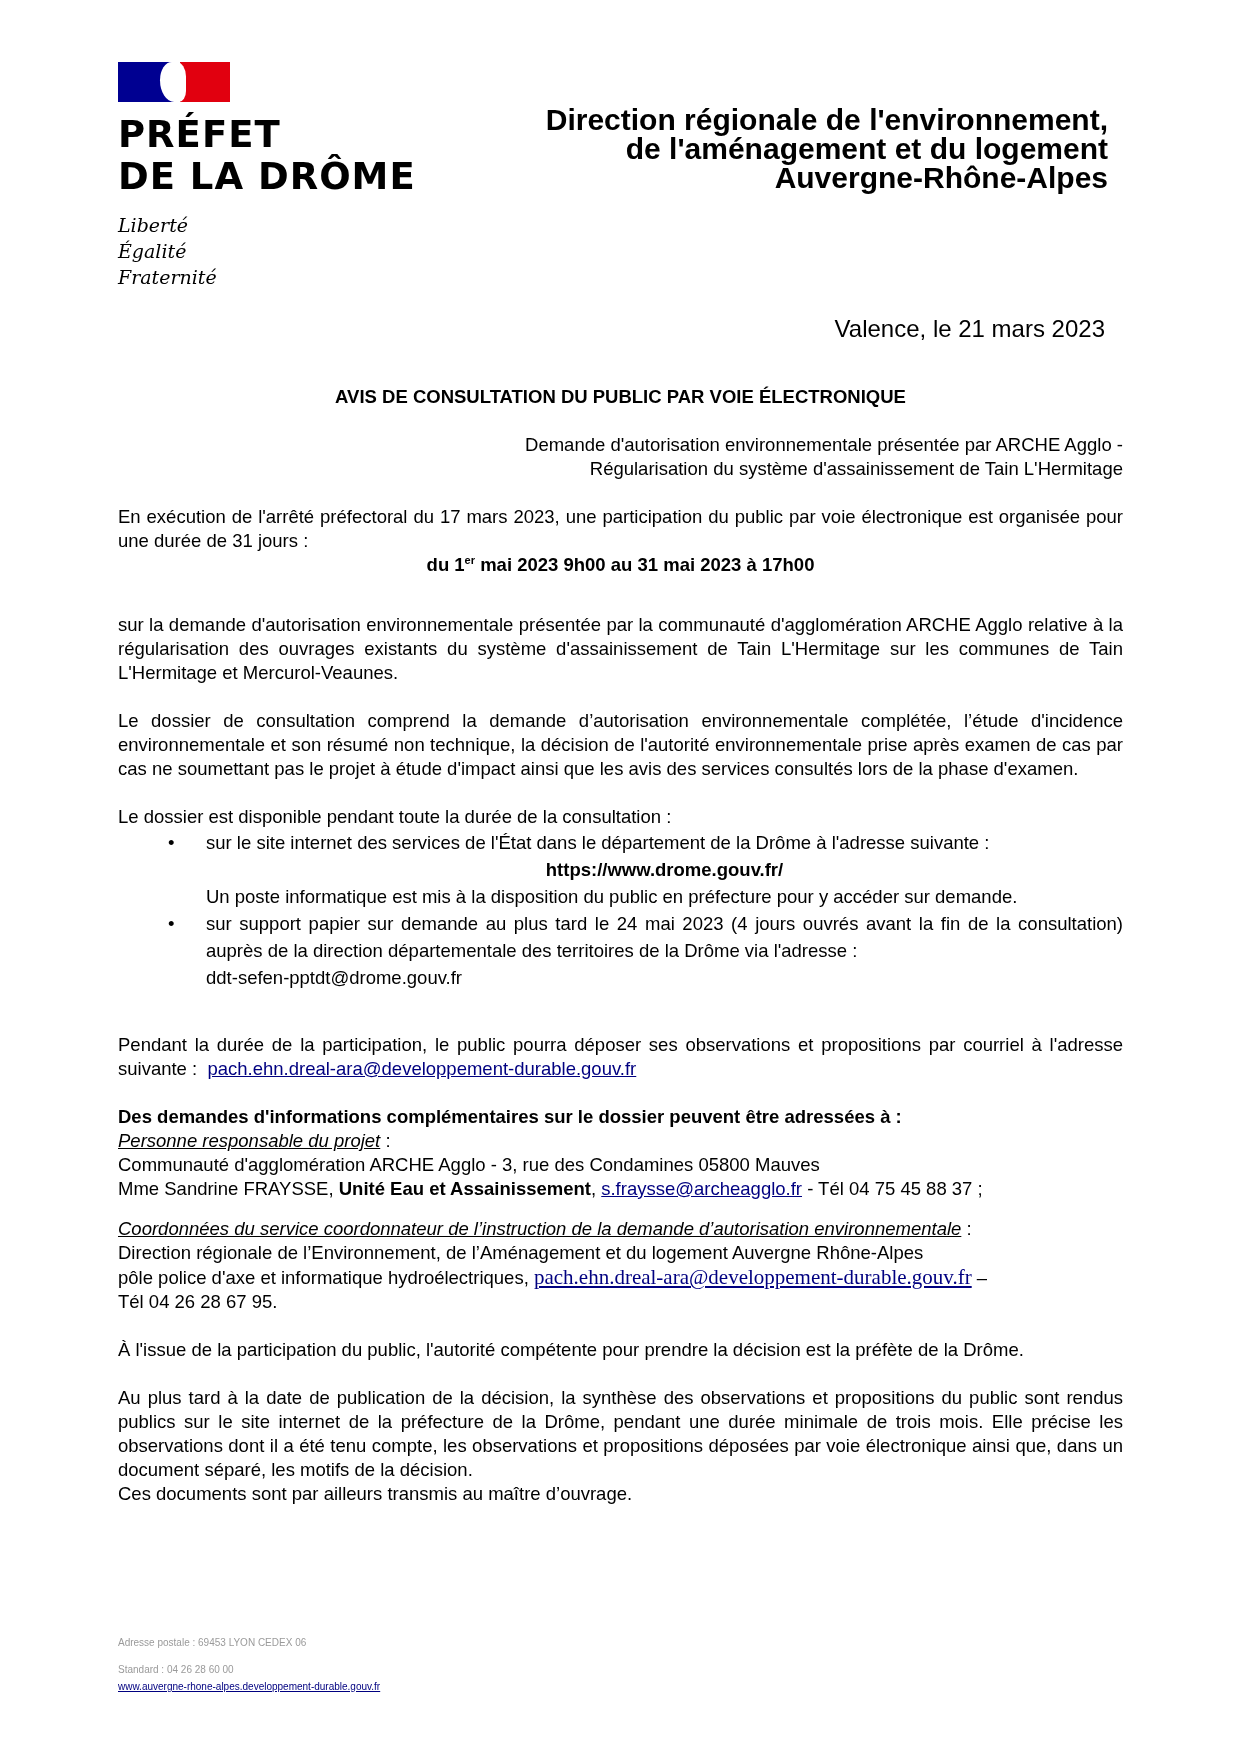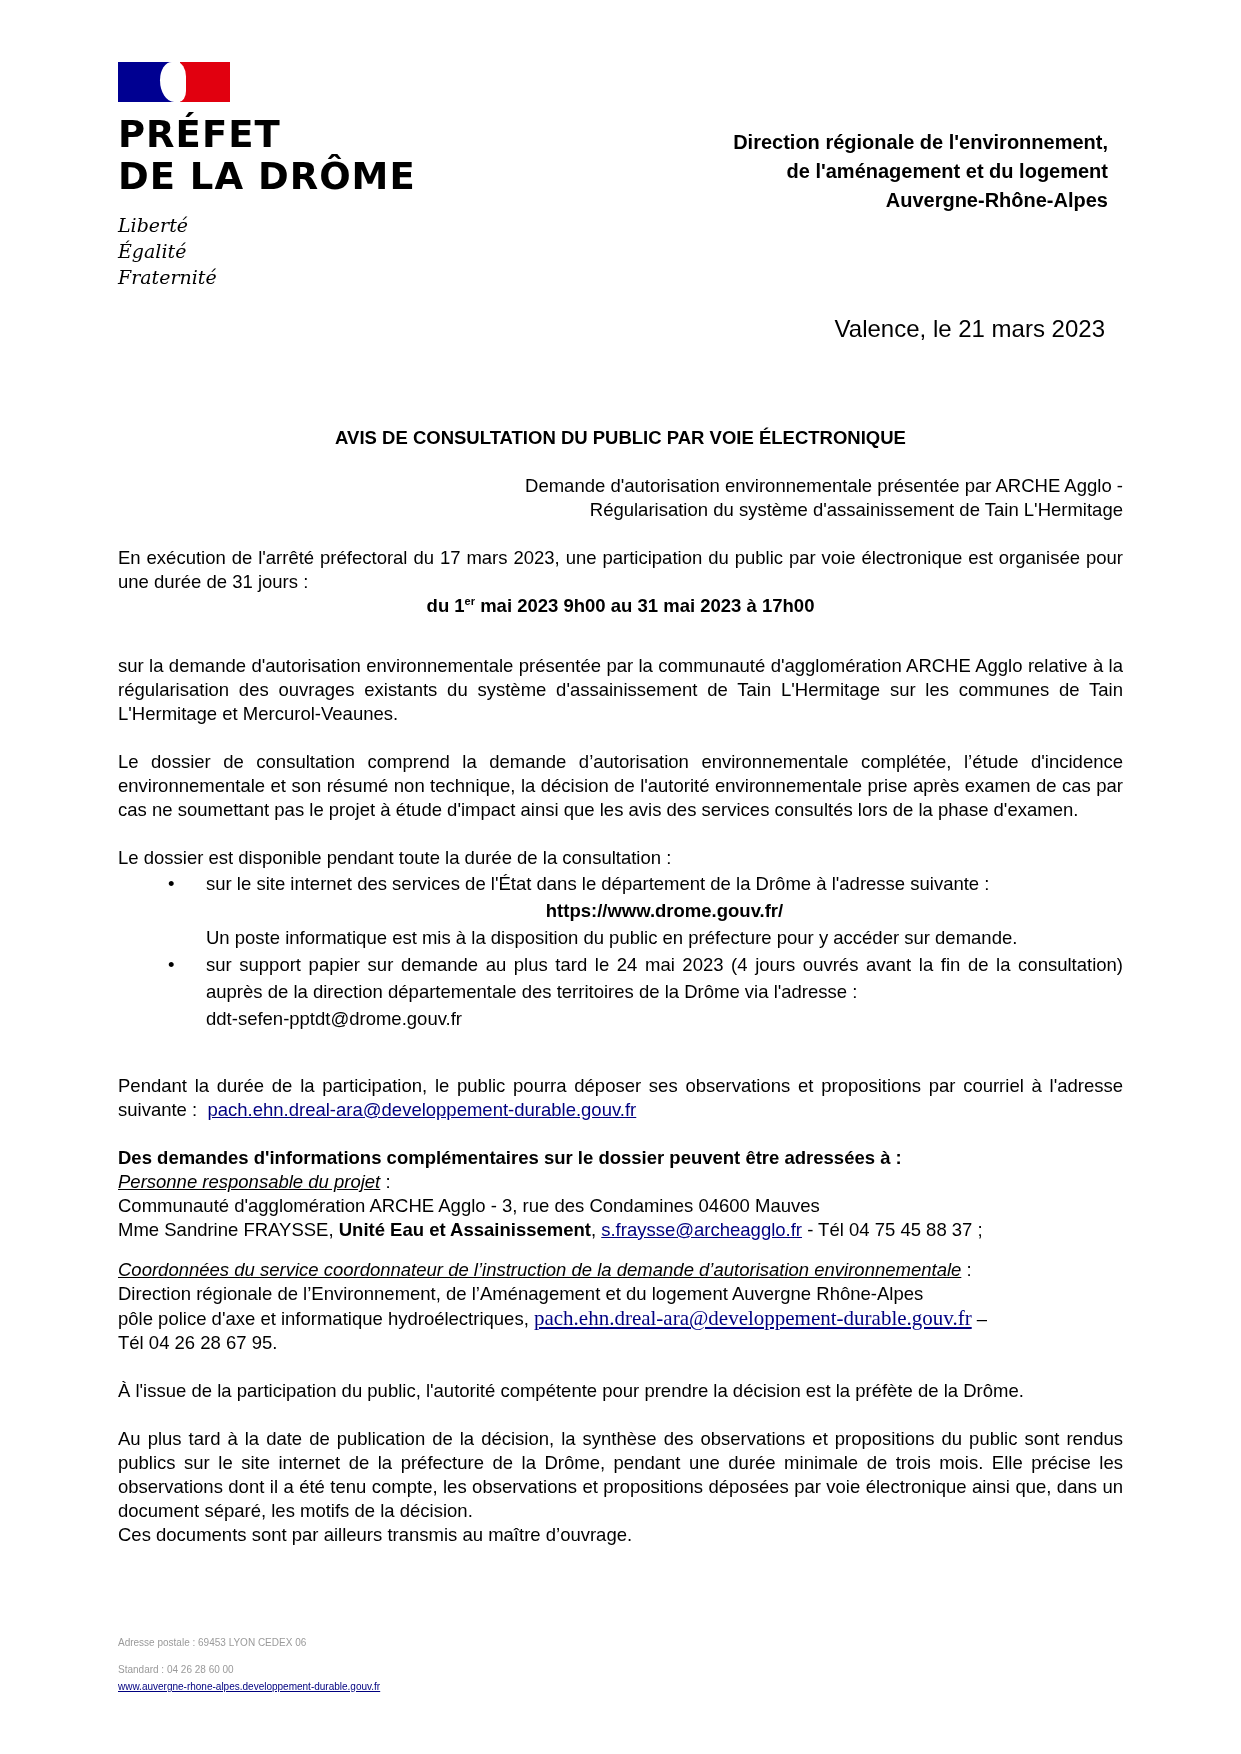--- a/index.html
+++ b/index.html
@@ -5,23 +5,23 @@
     html, body { margin: 0; padding: 0; background: #ffffff; }
     body { width: 1241px; height: 1754px; position: relative; overflow: hidden; color: #000; }
     .page { position: absolute; left: 0; top: 0; width: 1241px; height: 1754px; }
     .logo-block { position: absolute; left: 118px; top: 62px; width: 300px; }
     .marianne { position: relative; width: 112px; height: 40px; }
     .flag-blue { position: absolute; left: 0; top: 0; width: 56px; height: 40px; background: #000091; }
     .flag-red { position: absolute; left: 62px; top: 0; width: 50px; height: 40px; background: #e1000f; }
     .flag-white { position: absolute; left: 42px; top: 0; width: 26px; height: 40px; background: #fff; border-radius: 50% 40% 30% 60%; }
     .prefet { font-family: "DejaVu Sans", sans-serif; font-weight: bold; font-size: 37px; line-height: 42px; letter-spacing: 1px; margin-top: 12px; }
     .devise { font-family: "DejaVu Serif", serif; font-style: italic; font-size: 19px; line-height: 26px; margin-top: 14px; }
-    .direction { position: absolute; right: 133px; top: 128px; text-align: right; font-family: "Liberation Sans", sans-serif; font-weight: bold; font-size: 20px; line-height: 29px; }
+    .direction { position: absolute; right: 133px; top: 105px; text-align: right; font-family: "Liberation Sans", sans-serif; font-weight: bold; font-size: 30px; line-height: 29px; }
     .dateline { position: absolute; right: 136px; top: 315px; font-family: "Liberation Sans", sans-serif; font-size: 24px; }
-    .content { position: absolute; left: 118px; top: 385px; width: 1005px; font-family: "Liberation Sans", sans-serif; font-size: 18.5px; line-height: 24px; margin-top: 41px; }
+    .content { position: absolute; left: 118px; top: 385px; width: 1005px; font-family: "Liberation Sans", sans-serif; font-size: 18.5px; line-height: 24px; }
     .title { text-align: center; font-weight: bold; font-size: 18.5px; }
     .subtitle { text-align: right; font-weight: normal; margin-top: 24px; }
     p { margin: 0; text-align: justify; }
     .gap { height: 24px; }
     .center-bold { text-align: center; font-weight: bold; }
     sup { font-size: 11px; line-height: 0; }
     ul.bullets { list-style: none; margin: 0; padding: 0; }
     ul.bullets li { position: relative; padding-left: 88px; text-align: justify; line-height: 27px; }
     ul.bullets li .dot { position: absolute; left: 50px; top: 0; }
     a.link { color: #000080; text-decoration: underline; }
@@ -87,21 +87,21 @@
         <span class="dot">•</span>
         <div>sur support papier sur demande au plus tard le 24 mai 2023 (4 jours ouvrés avant la fin de la consultation) auprès de la direction départementale des territoires de la Drôme via l'adresse :</div>
         <div>ddt-sefen-pptdt@drome.gouv.fr</div>
       </li>
     </ul>
     <div class="gap" style="height:42px"></div>
     <p><span>Pendant la durée de la participation, le public pourra déposer ses observations et propositions par courriel à l'adresse suivante :</span>&nbsp; <a class="link">pach.ehn.dreal-ara@developpement-durable.gouv.fr</a></p>
     <div class="gap"></div>
     <div style="font-weight:bold;">Des demandes d'informations complémentaires sur le dossier peuvent être adressées à :</div>
     <div><span class="u-italic">Personne responsable du projet</span><span> :</span></div>
-    <div>Communauté d'agglomération ARCHE Agglo - 3, rue des Condamines 04600 Mauves</div>
+    <div>Communauté d'agglomération ARCHE Agglo - 3, rue des Condamines 05800 Mauves</div>
     <div><span>Mme Sandrine FRAYSSE, </span><b>Unité Eau et Assainissement</b><span>, </span><a class="link">s.fraysse@archeagglo.fr</a><span> - Tél 04 75 45 88 37 ;</span></div>
     <div class="gap" style="height:16px"></div>
     <div><span class="u-italic">Coordonnées du service coordonnateur de l’instruction de la demande d’autorisation environnementale</span><span> :</span></div>
     <div>Direction régionale de l’Environnement, de l’Aménagement et du logement Auvergne Rhône-Alpes</div>
     <div><span>pôle police d'axe et informatique hydroélectriques, </span><a class="link serif-link">pach.ehn.dreal-ara@developpement-durable.gouv.fr</a><span> –</span></div>
     <div>Tél 04 26 28 67 95.</div>
     <div class="gap"></div>
     <p>À l'issue de la participation du public, l'autorité compétente pour prendre la décision est la préfète de la Drôme.</p>
     <div class="gap"></div>
     <p>Au plus tard à la date de publication de la décision, la synthèse des observations et propositions du public sont rendus publics sur le site internet de la préfecture de la Drôme, pendant une durée minimale de trois mois. Elle précise les observations dont il a été tenu compte, les observations et propositions déposées par voie électronique ainsi que, dans un document séparé, les motifs de la décision.</p>

